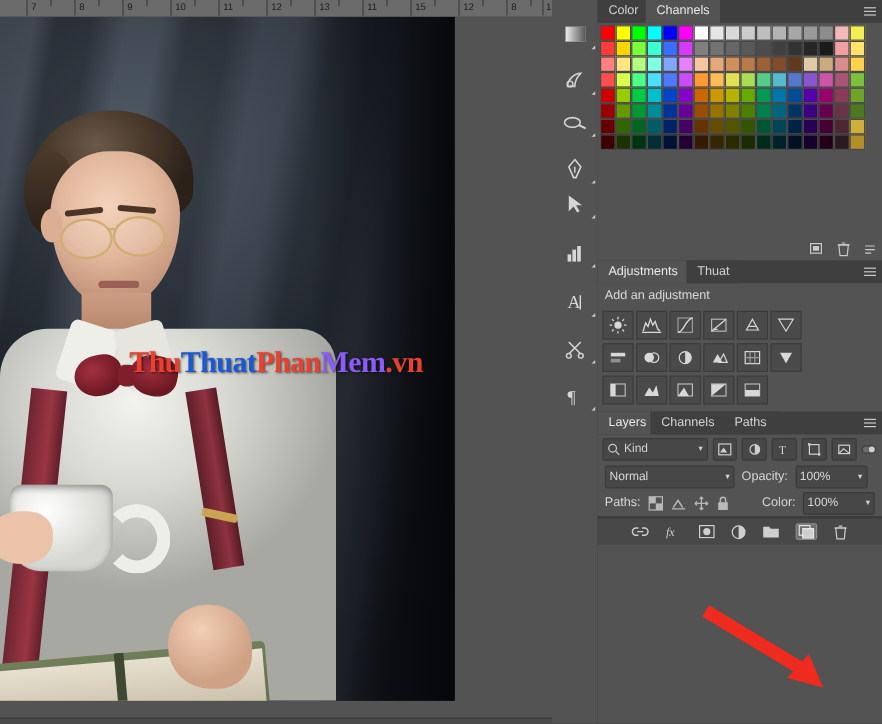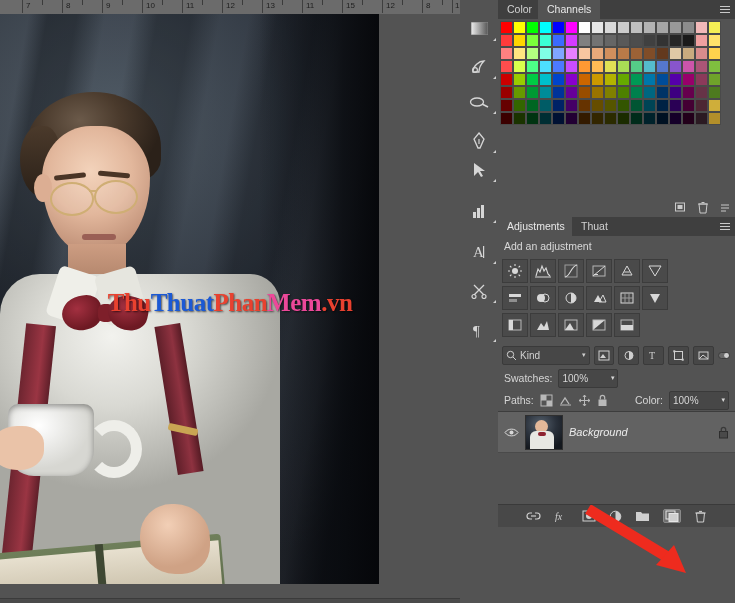--- a/index.html
+++ b/index.html
@@ -56,21 +56,21 @@
   .book{position:absolute;left:-4px;top:470px;width:240px;height:120px;transform:rotate(-5deg);
         background:linear-gradient(180deg,#6f7f5a,#4e5a3f);border-radius:4px;}
   .bookpage{position:absolute;left:6px;top:476px;width:225px;height:50px;transform:rotate(-5deg);
         background:linear-gradient(180deg,#e7e0cf,#c7bda6);}
   .bookspine{position:absolute;left:110px;top:470px;width:8px;height:120px;background:#3f4833;transform:rotate(-5deg);}
   .handR{position:absolute;left:150px;top:430px;width:70px;height:70px;border-radius:45% 50% 40% 50%;background:radial-gradient(60% 60% at 40% 30%,#f2cfb6,#cfa285);}
   .tie-gold{position:absolute;left:178px;top:352px;width:30px;height:7px;background:#c9a553;border-radius:2px;transform:rotate(12deg);}
 
   .wm{position:absolute;left:100px;top:275px;width:260px;text-align:center;font-size:25px;font-weight:bold;
       font-family:"Liberation Serif",serif;letter-spacing:-0.5px;text-shadow:1px 1px 2px rgba(0,0,0,.6);white-space:nowrap;}
-  .wm .t1{color:#e8412f;} .wm .t2{color:#1b59d4;} .wm .t3{color:#e8412f;} .wm .t4{color:#ec4899;} .wm .t5{color:#e8412f;}
+  .wm .t1{color:#e8412f;} .wm .t2{color:#1b59d4;} .wm .t3{color:#e8412f;} .wm .t4{color:#8b5cf6;} .wm .t5{color:#e8412f;}
 
   
   .hscroll{position:absolute;left:0;top:584px;width:460px;height:19px;background:#4a4a4a;border-top:1px solid #3b3b3b;}
 
   
   .toolstrip{position:absolute;left:460px;top:0;width:38px;height:603px;background:#535353;border-right:1px solid #3b3b3b;}
   .tool{position:relative;width:38px;height:29px;display:flex;align-items:center;justify-content:center;color:#d6d6d6;}
   .tool .corner{position:absolute;right:2px;bottom:2px;width:0;height:0;border-left:3px solid transparent;border-bottom:3px solid #cfcfcf;}
 
   
@@ -564,20 +564,30 @@
         <div class="adjbtn">
           <svg width="16" height="16" viewBox="0 0 16 16">
               <rect x="2" y="3" width="12" height="10" fill="none" stroke="#b8b8b8"></rect>
               <rect x="2" y="8" width="12" height="5" fill="#d8d8d8"></rect>
             </svg>
         </div>
       </div>
     </div>
 
     <div class="panel" style="margin-top:6px">
+      <div class="tabbar">
+        <div class="tab active" style="left:0;">Layers</div>
+        <div class="tab" style="left:44px;">Channels</div>
+        <div class="tab" style="left:105px;">Paths</div>
+        <div class="panelmenu">
+            <i></i>
+            <i></i>
+            <i></i>
+          </div>
+      </div>
 
       <div class="layers-toolbar">
         <div class="kindsel">
           <svg width="11" height="11" viewBox="0 0 11 11">
               <circle cx="4.5" cy="4.5" r="3.2" fill="none" stroke="#cfcfcf"></circle>
               <path d="M7 7 L10 10" stroke="#cfcfcf"></path>
             </svg>
           <span>Kind</span>
           <span style="margin-left:auto;font-size:7px;color:#cfcfcf">▾</span>
         </div>
@@ -613,21 +623,25 @@
         </div>
         <div class="ico-sq" style="width:13px;background:#535353;border:none">
           <svg width="13" height="11" viewBox="0 0 13 11">
               <rect x="0.5" y="2.5" width="11" height="6" rx="3" fill="#6a6a6a" stroke="#3d3d3d"></rect>
               <circle cx="8.5" cy="5.5" r="2.4" fill="#cfcfcf"></circle>
             </svg>
         </div>
       </div>
 
       <div class="rowline">
-        <span>Swatches:</span>
+        <div class="combo" style="width:100px">
+          <span>Normal</span>
+          <span style="font-size:7px">▾</span>
+        </div>
+        <span>Opacity:</span>
         <div class="combo" style="width:52px">
           <span>100%</span>
           <span style="font-size:7px">▾</span>
         </div>
       </div>
 
       <div class="rowline">
         <span>Paths:</span>
         <span>
           <svg width="13" height="13" viewBox="0 0 13 13">
@@ -656,43 +670,20 @@
         </span>
         <span style="margin-left:auto">Color:</span>
         <div class="combo" style="width:52px">
           <span>100%</span>
           <span style="font-size:7px">▾</span>
         </div>
       </div>
 
       <div class="divider"></div>
 
-      <div class="layer-list">
-        <div class="layer-item">
-          <span>
-            <svg width="15" height="11" viewBox="0 0 15 11">
-                <path d="M1 5.5 C4 1 11 1 14 5.5 C11 10 4 10 1 5.5 Z" fill="none" stroke="#d8d8d8"></path>
-                <circle cx="7.5" cy="5.5" r="2" fill="#d8d8d8"></circle>
-              </svg>
-          </span>
-          <span class="thumb-lay">
-            <span style="position:absolute;inset:0;background:radial-gradient(80% 80% at 40% 25%, #56616d 0%, #2a313b 55%, #14181e 100%)"></span>
-            <span style="position:absolute;left:9px;top:4px;width:13px;height:13px;border-radius:50%;background:#e3b899"></span>
-            <span style="position:absolute;left:4px;top:15px;width:24px;height:18px;background:#e7e7e2;border-radius:6px 6px 0 0"></span>
-            <span style="position:absolute;left:12px;top:16px;width:8px;height:4px;background:#8d2230;border-radius:2px"></span>
-          </span>
-          <span class="lay-name">Background</span>
-          <span>
-            <svg width="11" height="13" viewBox="0 0 11 13">
-                <rect x="1.5" y="5.5" width="8" height="6.5" fill="#4a4a4a" stroke="#2e2e2e"></rect>
-                <path d="M3.3 5.5 V3.6 a2.2 2.2 0 0 1 4.4 0 V5.5" fill="none" stroke="#3a3a3a" stroke-width="1.3"></path>
-              </svg>
-          </span>
-        </div>
-      </div>
 
       <div class="layer-bottombar">
         <span>
           <svg width="15" height="12" viewBox="0 0 15 12">
               <path d="M6 3 H4 a3 3 0 0 0 0 6 H6" fill="none" stroke="#cfcfcf" stroke-width="1.2"></path>
               <path d="M9 3 H11 a3 3 0 0 1 0 6 H9" fill="none" stroke="#cfcfcf" stroke-width="1.2"></path>
               <path d="M5 6 H10" stroke="#cfcfcf" stroke-width="1.2"></path>
             </svg>
         </span>
         <span>

